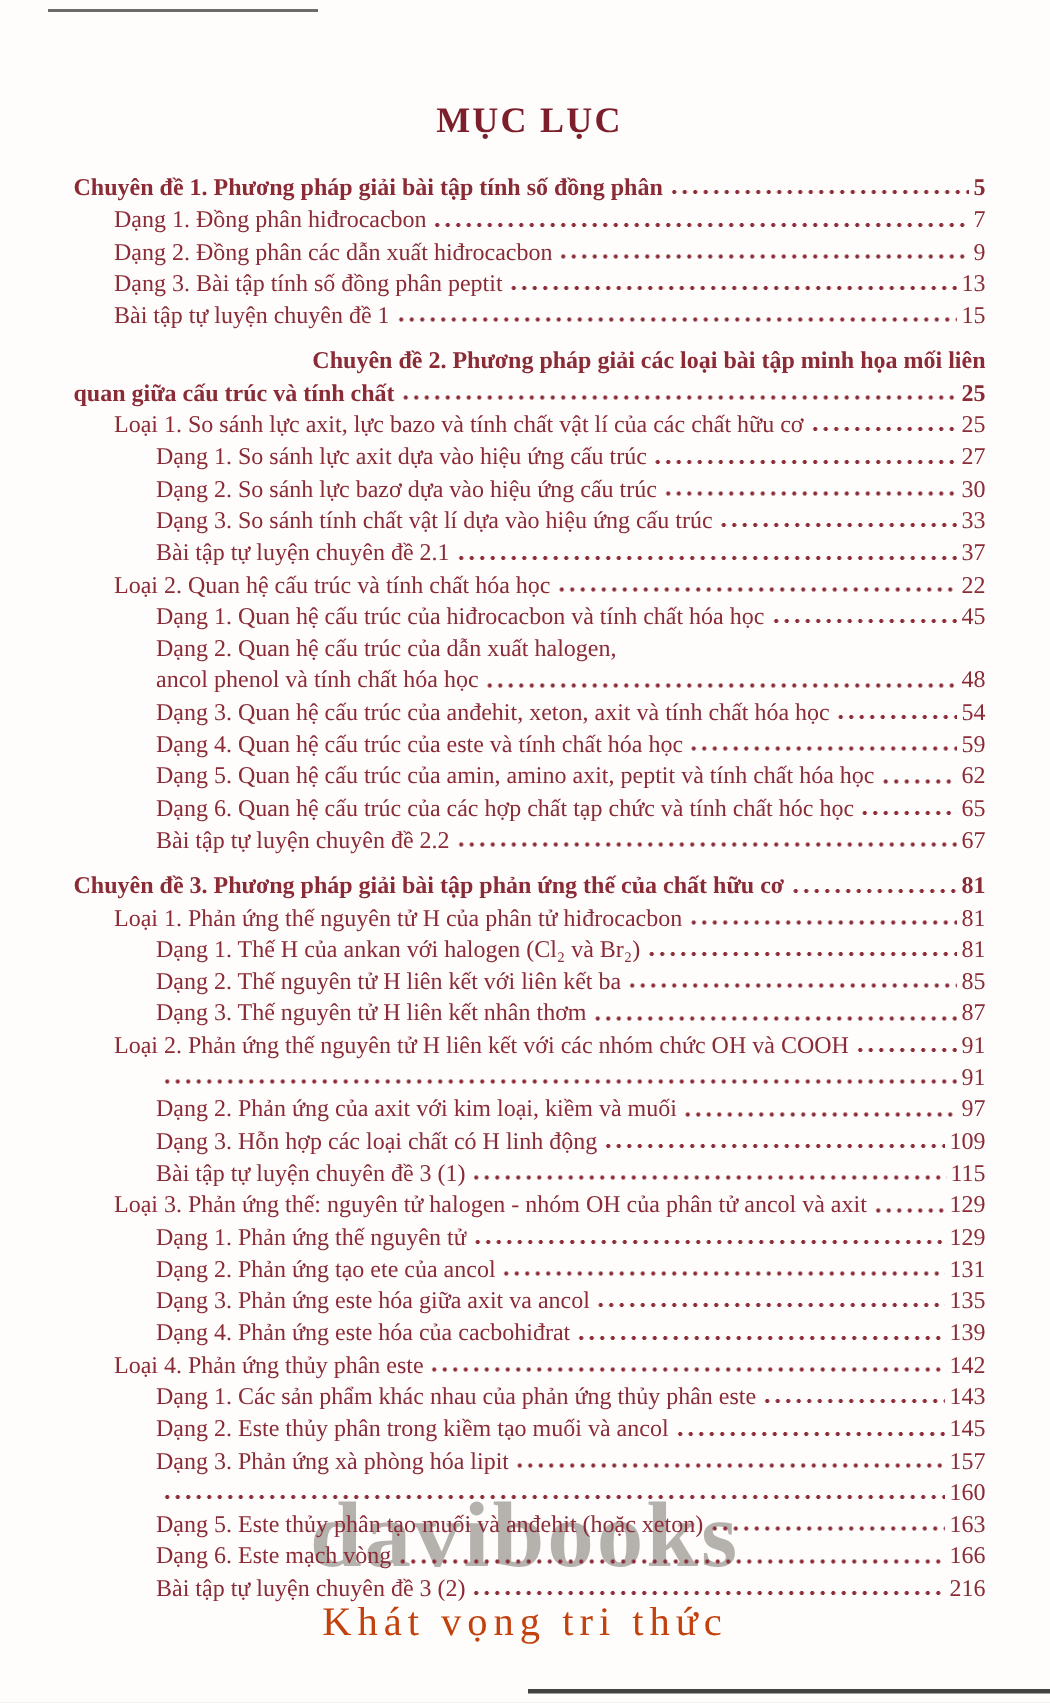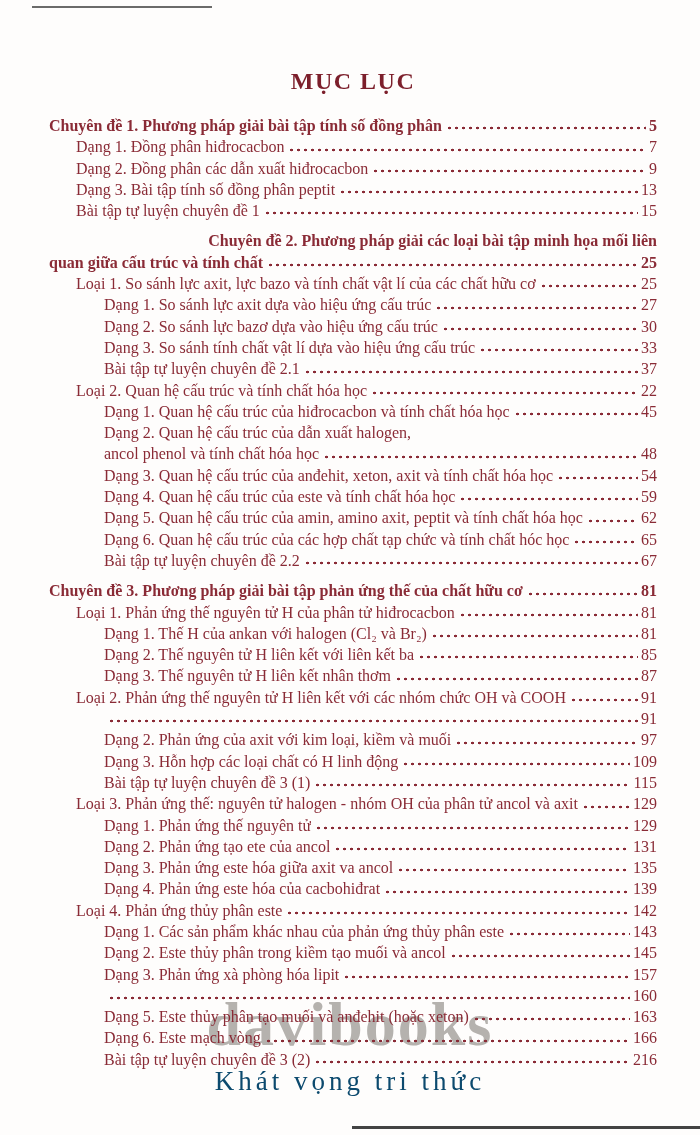--- a/index.html
+++ b/index.html
@@ -64,21 +64,21 @@
   .wm-brand {
     font-size: 62px;
     font-weight: 600;
     letter-spacing: 2px;
     line-height: 1.1;
   }
   .wm-slogan {
     margin-top: 8px;
     font-size: 27px;
     letter-spacing: 4px;
-    color: #0c4a6e;
+    color: #c2410c;
   }
   .artifact { position: absolute; z-index: 3; background: #3a3a3a; }
   .artifact.top { left: 32px; top: 6px; width: 180px; height: 2px; opacity: .75; }
   .artifact.bottom { left: 352px; top: 1126px; width: 348px; height: 3px; background: #222; opacity: .85; }
 </style>
 </head>
 <body>
 
 <div class="page">
 

